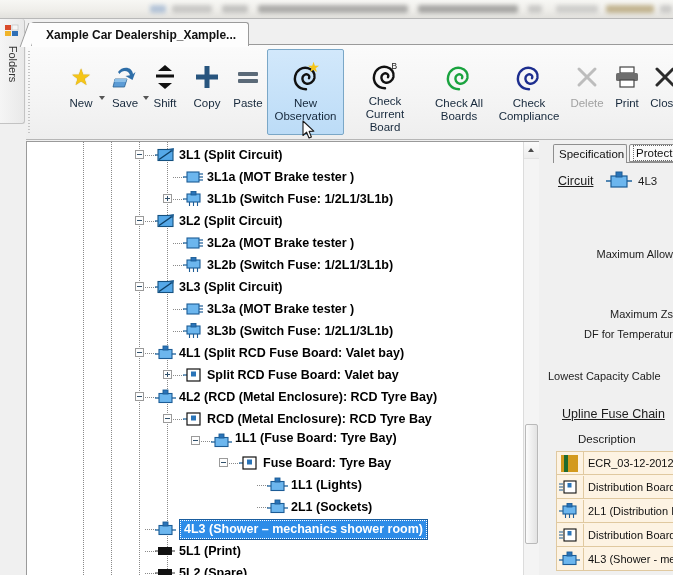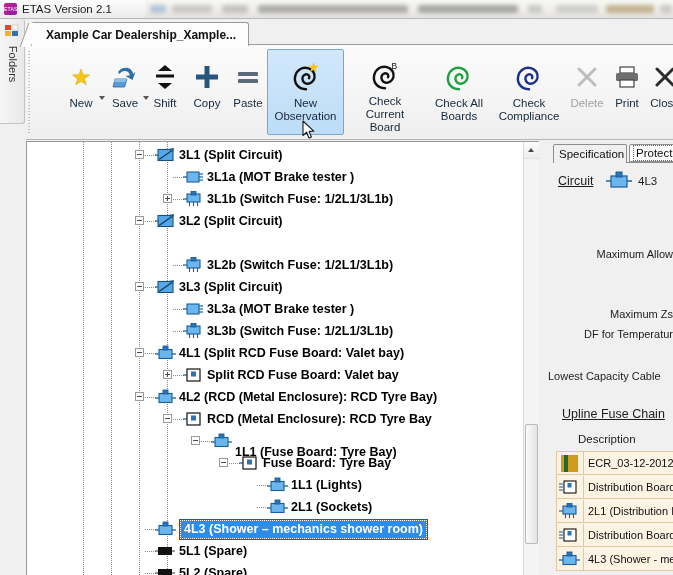--- a/index.html
+++ b/index.html
@@ -239,24 +239,20 @@
     <div class="blur-item" style="left:172px;width:40px;background:#9a9a9a;"></div>
     <div class="blur-item" style="left:222px;width:26px;background:#8d8d8d;"></div>
     <div class="blur-item" style="left:258px;width:150px;background:#5b5b5b;"></div>
     <div class="blur-item" style="left:418px;width:100px;background:#4f4f4f;"></div>
     <div class="blur-item" style="left:528px;width:14px;background:#9b9b9b;"></div>
     <div class="blur-item" style="left:556px;width:42px;background:#a6a6a6;"></div>
     <div class="blur-item" style="left:606px;width:48px;background:#8b6d22;"></div>
     <div class="blur-item" style="left:660px;width:12px;background:#9f9f9f;"></div>
   </div>
 
-  <div class="titlebar">
-    <div class="app-logo">ETAS</div>
-    <div class="app-title">ETAS Version 2.1</div>
-  </div>
   <div class="titlebar-sep"></div>
 
   <div class="folders-rail">
     <div class="folders-icon">
       <svg width="14" height="13" viewBox="0 0 14 13">
         <rect x="0" y="1" width="6" height="5" fill="#d94b2b"></rect>
         <rect x="0" y="7" width="6" height="5" fill="#f0b429"></rect>
         <rect x="7" y="1" width="6" height="5" fill="#f5f5f5" stroke="#bbb" stroke-width="0.6"></rect>
         <rect x="7" y="7" width="6" height="5" fill="#2f6fb5"></rect>
       </svg>
@@ -436,20 +432,31 @@
           <div class="tw" style="left: 108px; top: 6px;"></div>
           <div class="elbow" style="left: 118px; top: 11px;"></div>
           <div class="icon" style="left: 128px; top: 3px;"><svg width="22" height="16" viewBox="0 0 22 16">
               <rect x="3" y="2.5" width="15" height="11" fill="#55a8e8" stroke="#14507f" stroke-width="1.1"></rect>
               <path d="M4 12.5 L17 3.5" stroke="#0d3f66" stroke-width="1.4"></path>
               <path d="M13 2 L19 1 L18 5 Z" fill="#1d5d92"></path>
               <line x1="0" y1="8" x2="3" y2="8" stroke="#1d5d92" stroke-width="1.3"></line>
             </svg></div>
           <div class="txt" style="left: 152px; top: 3px;">3L2 (Split Circuit)</div>
         </div>
+        <div class="row" style="top: 90px; width: 497px;">
+          <div class="elbow" style="left: 146px; top: 11px;"></div>
+          <div class="icon" style="left: 156px; top: 3px;"><svg width="22" height="16" viewBox="0 0 22 16">
+              <line x1="0" y1="8" x2="4" y2="8" stroke="#2b6ca3" stroke-width="1.4"></line>
+              <rect x="4" y="3" width="12" height="10" fill="#6cb6ee" stroke="#1c5c96" stroke-width="1.1"></rect>
+              <line x1="16" y1="5" x2="20" y2="5" stroke="#1c5c96" stroke-width="1.2"></line>
+              <line x1="16" y1="8" x2="20" y2="8" stroke="#1c5c96" stroke-width="1.2"></line>
+              <line x1="16" y1="11" x2="20" y2="11" stroke="#1c5c96" stroke-width="1.2"></line>
+            </svg></div>
+          <div class="txt" style="left: 180px; top: 3px;">3L2a (MOT Brake tester )</div>
+        </div>
         <div class="row" style="top: 112px; width: 497px;">
           <div class="elbow" style="left: 146px; top: 11px;"></div>
           <div class="icon" style="left: 156px; top: 3px;"><svg width="22" height="16" viewBox="0 0 22 16">
               <line x1="0" y1="8" x2="4" y2="8" stroke="#2b6ca3" stroke-width="1.3"></line>
               <rect x="4" y="3" width="13" height="8" fill="#6cb6ee" stroke="#1c5c96" stroke-width="1.1"></rect>
               <rect x="8" y="0.5" width="5" height="3.5" fill="#2a74b8" stroke="#1c5c96" stroke-width="0.9"></rect>
               <line x1="6.5" y1="11" x2="6.5" y2="15" stroke="#1c5c96" stroke-width="1.1"></line>
               <line x1="10.5" y1="11" x2="10.5" y2="15" stroke="#1c5c96" stroke-width="1.1"></line>
               <line x1="14.5" y1="11" x2="14.5" y2="15" stroke="#1c5c96" stroke-width="1.1"></line>
             </svg></div>
@@ -533,21 +540,21 @@
         </div>
         <div class="row" style="top: 288px; width: 497px;">
           <div class="tw" style="left: 164px; top: 6px;"></div>
           <div class="elbow" style="left: 174px; top: 11px;"></div>
           <div class="icon" style="left: 184px; top: 3px;"><svg width="22" height="16" viewBox="0 0 22 16">
               <line x1="0" y1="9" x2="4" y2="9" stroke="#2b6ca3" stroke-width="1.4"></line>
               <line x1="17" y1="9" x2="21" y2="9" stroke="#2b6ca3" stroke-width="1.4"></line>
               <rect x="4" y="4.5" width="13" height="9" fill="#6cb6ee" stroke="#1c5c96" stroke-width="1.1"></rect>
               <rect x="8" y="1" width="5" height="4" fill="#2a74b8" stroke="#1c5c96" stroke-width="0.9"></rect>
             </svg></div>
-          <div class="txt" style="left: 208px; top: 14px;">1L1 (Fuse Board: Tyre Bay)</div>
+          <div class="txt" style="left: 208px; top: 0;">1L1 (Fuse Board: Tyre Bay)</div>
         </div>
         <div class="row" style="top: 310px; width: 520px;">
           <div class="tw" style="left: 192px; top: 6px;"></div>
           <div class="elbow" style="left: 202px; top: 11px;"></div>
           <div class="icon" style="left: 212px; top: 3px;"><svg width="22" height="16" viewBox="0 0 22 16">
               <line x1="0" y1="8" x2="4" y2="8" stroke="#2b6ca3" stroke-width="1.3"></line>
               <rect x="4" y="2" width="13" height="12" fill="#ffffff" stroke="#111" stroke-width="1.2"></rect>
               <rect x="8" y="4.5" width="5" height="5" fill="#2a74b8"></rect>
             </svg></div>
           <div class="txt" style="left: 236px; top: 3px;">Fuse Board: Tyre Bay</div>
@@ -582,21 +589,21 @@
             </svg></div>
           <div class="txt" style="left: 152px; top: 1px;">4L3 (Shower – mechanics shower room)</div>
         </div>
         <div class="row" style="top: 398px; width: 497px;">
           <div class="elbow" style="left: 118px; top: 11px;"></div>
           <div class="icon" style="left: 128px; top: 3px;"><svg width="22" height="16" viewBox="0 0 22 16">
               <line x1="0" y1="8" x2="3" y2="8" stroke="#555" stroke-width="1.2"></line>
               <rect x="3" y="4" width="14" height="8" fill="#111"></rect>
               <line x1="17" y1="8" x2="20" y2="8" stroke="#555" stroke-width="1.2"></line>
             </svg></div>
-          <div class="txt" style="left: 152px; top: 3px;">5L1 (Spare)</div>
+          <div class="txt" style="left: 152px; top: 3px;">5L1 (Print)</div>
         </div>
         <div class="row" style="top: 420px; width: 497px;">
           <div class="elbow" style="left: 118px; top: 11px;"></div>
           <div class="icon" style="left: 128px; top: 3px;"><svg width="22" height="16" viewBox="0 0 22 16">
               <line x1="0" y1="8" x2="3" y2="8" stroke="#555" stroke-width="1.2"></line>
               <rect x="3" y="4" width="14" height="8" fill="#111"></rect>
               <line x1="17" y1="8" x2="20" y2="8" stroke="#555" stroke-width="1.2"></line>
             </svg></div>
           <div class="txt" style="left: 152px; top: 3px;">5L2 (Spare)</div>
         </div>

